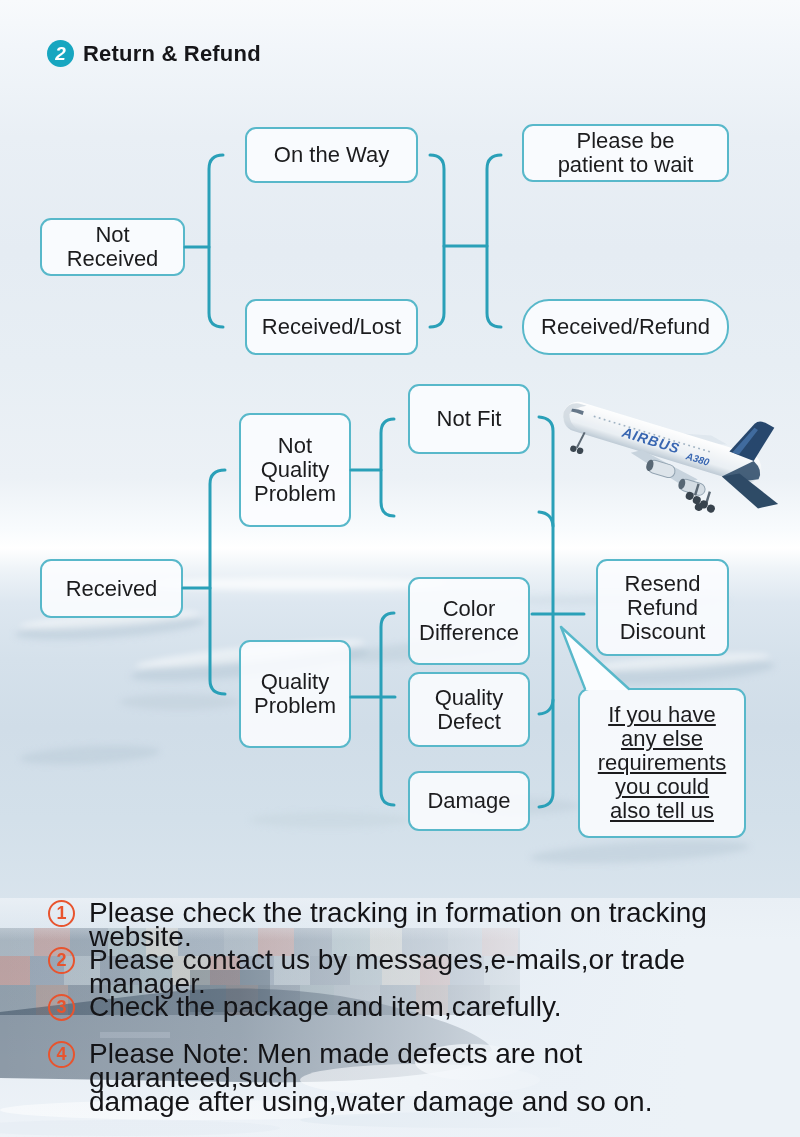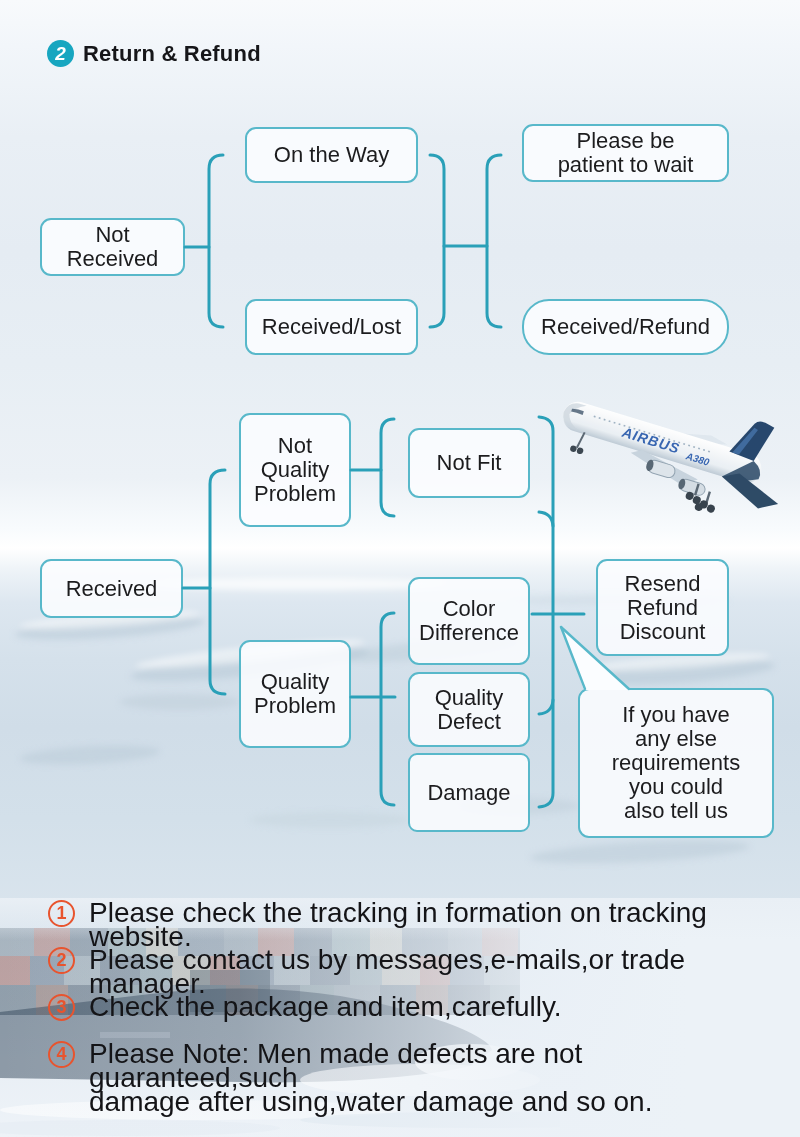--- a/index.html
+++ b/index.html
@@ -136,30 +136,30 @@
   <div class="node" style="left:522px;top:124px;width:207px;height:58px;">Please be
 patient to wait</div>
   <div class="node" style="left:522px;top:299px;width:207px;height:56px;border-radius:27px;">Received/Refund</div>
 
   <div class="node" style="left:40px;top:559px;width:143px;height:59px;">Received</div>
   <div class="node" style="left:239px;top:413px;width:112px;height:114px;">Not
 Quality
 Problem</div>
   <div class="node" style="left:239px;top:640px;width:112px;height:108px;">Quality
 Problem</div>
-  <div class="node" style="left:408px;top:384px;width:122px;height:70px;margin-top:44px;">Not Fit</div>
+  <div class="node" style="left:408px;top:384px;width:122px;height:70px;">Not Fit</div>
   <div class="node" style="left:408px;top:577px;width:122px;height:88px;">Color
 Difference</div>
   <div class="node" style="left:408px;top:672px;width:122px;height:75px;">Quality
 Defect</div>
-  <div class="node" style="left:408px;top:753px;width:122px;height:79px;border-radius:9px;">Damage</div>
+  <div class="node" style="left:408px;top:771px;width:122px;height:60px;">Damage</div>
   <div class="node" style="left:596px;top:559px;width:133px;height:97px;">Resend
 Refund
 Discount</div>
-  <div class="node" style="left:578px;top:688px;width:196px;height:150px;">If you have
+  <div class="node" style="left:578px;top:688px;width:168px;height:150px;text-decoration:underline;">If you have
 any else
 requirements
 you could
 also tell us</div>
 
   <svg class="conn-layer" width="800" height="1137" viewBox="0 0 800 1137">
 
     <path class="conn" d="M185 247 H209"></path>
     <path class="conn" d="M223 155 Q209 155 209 169 L209 313 Q209 327 223 327"></path>
     <path class="conn" d="M430 155 Q444 155 444 169 L444 313 Q444 327 430 327"></path>

